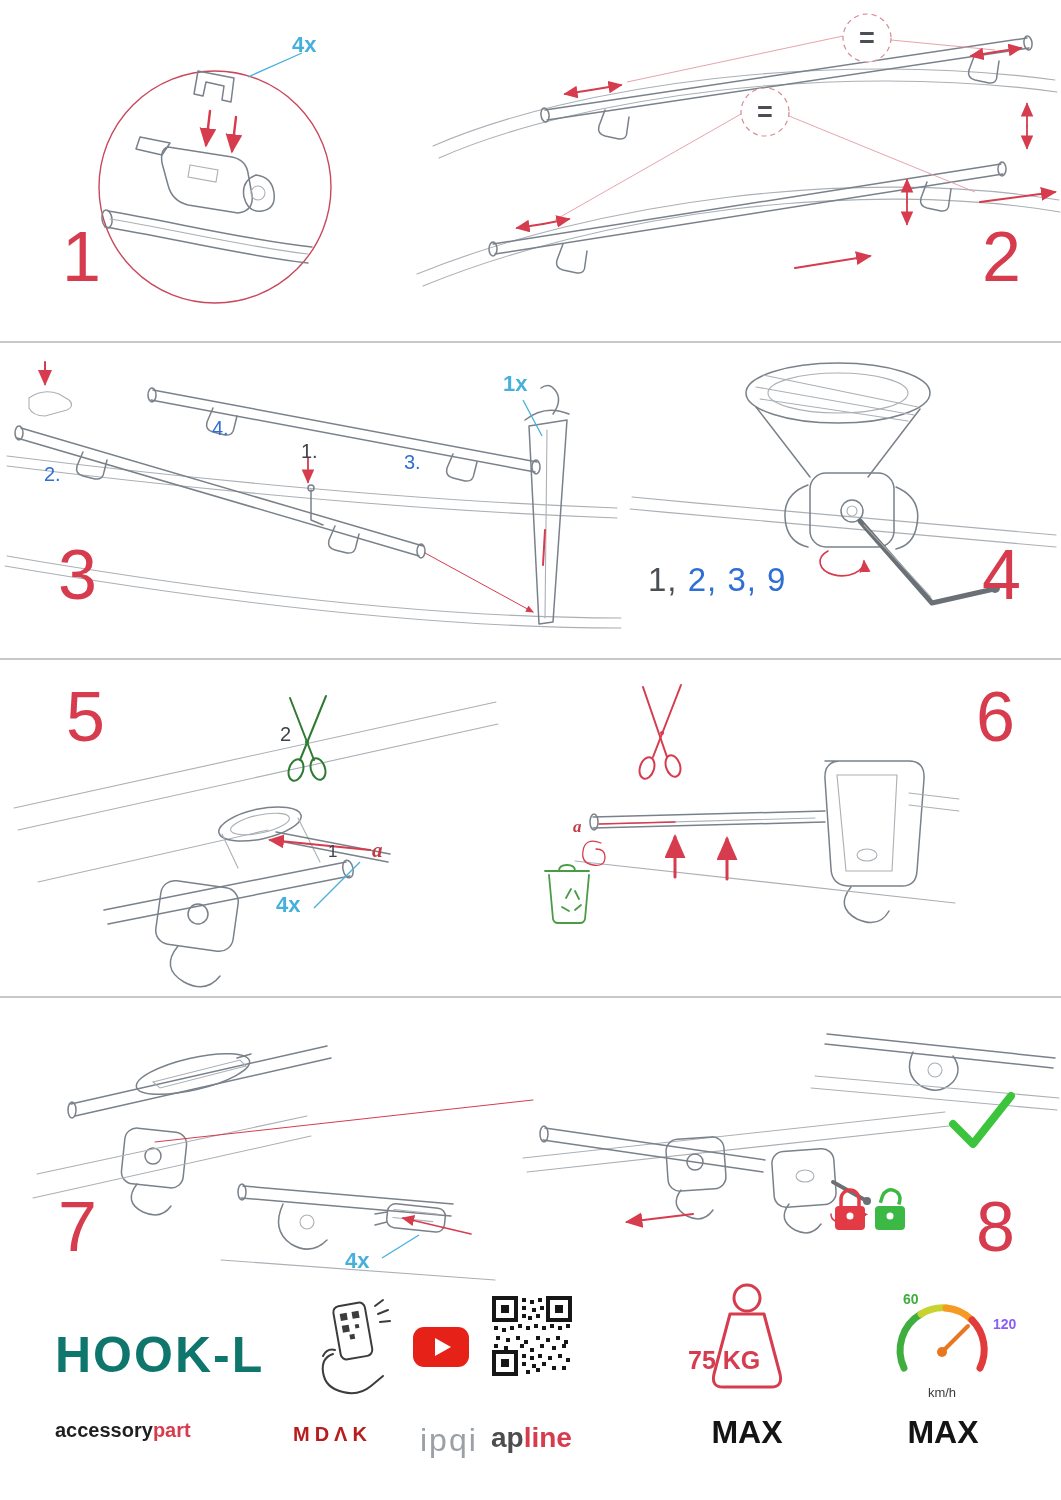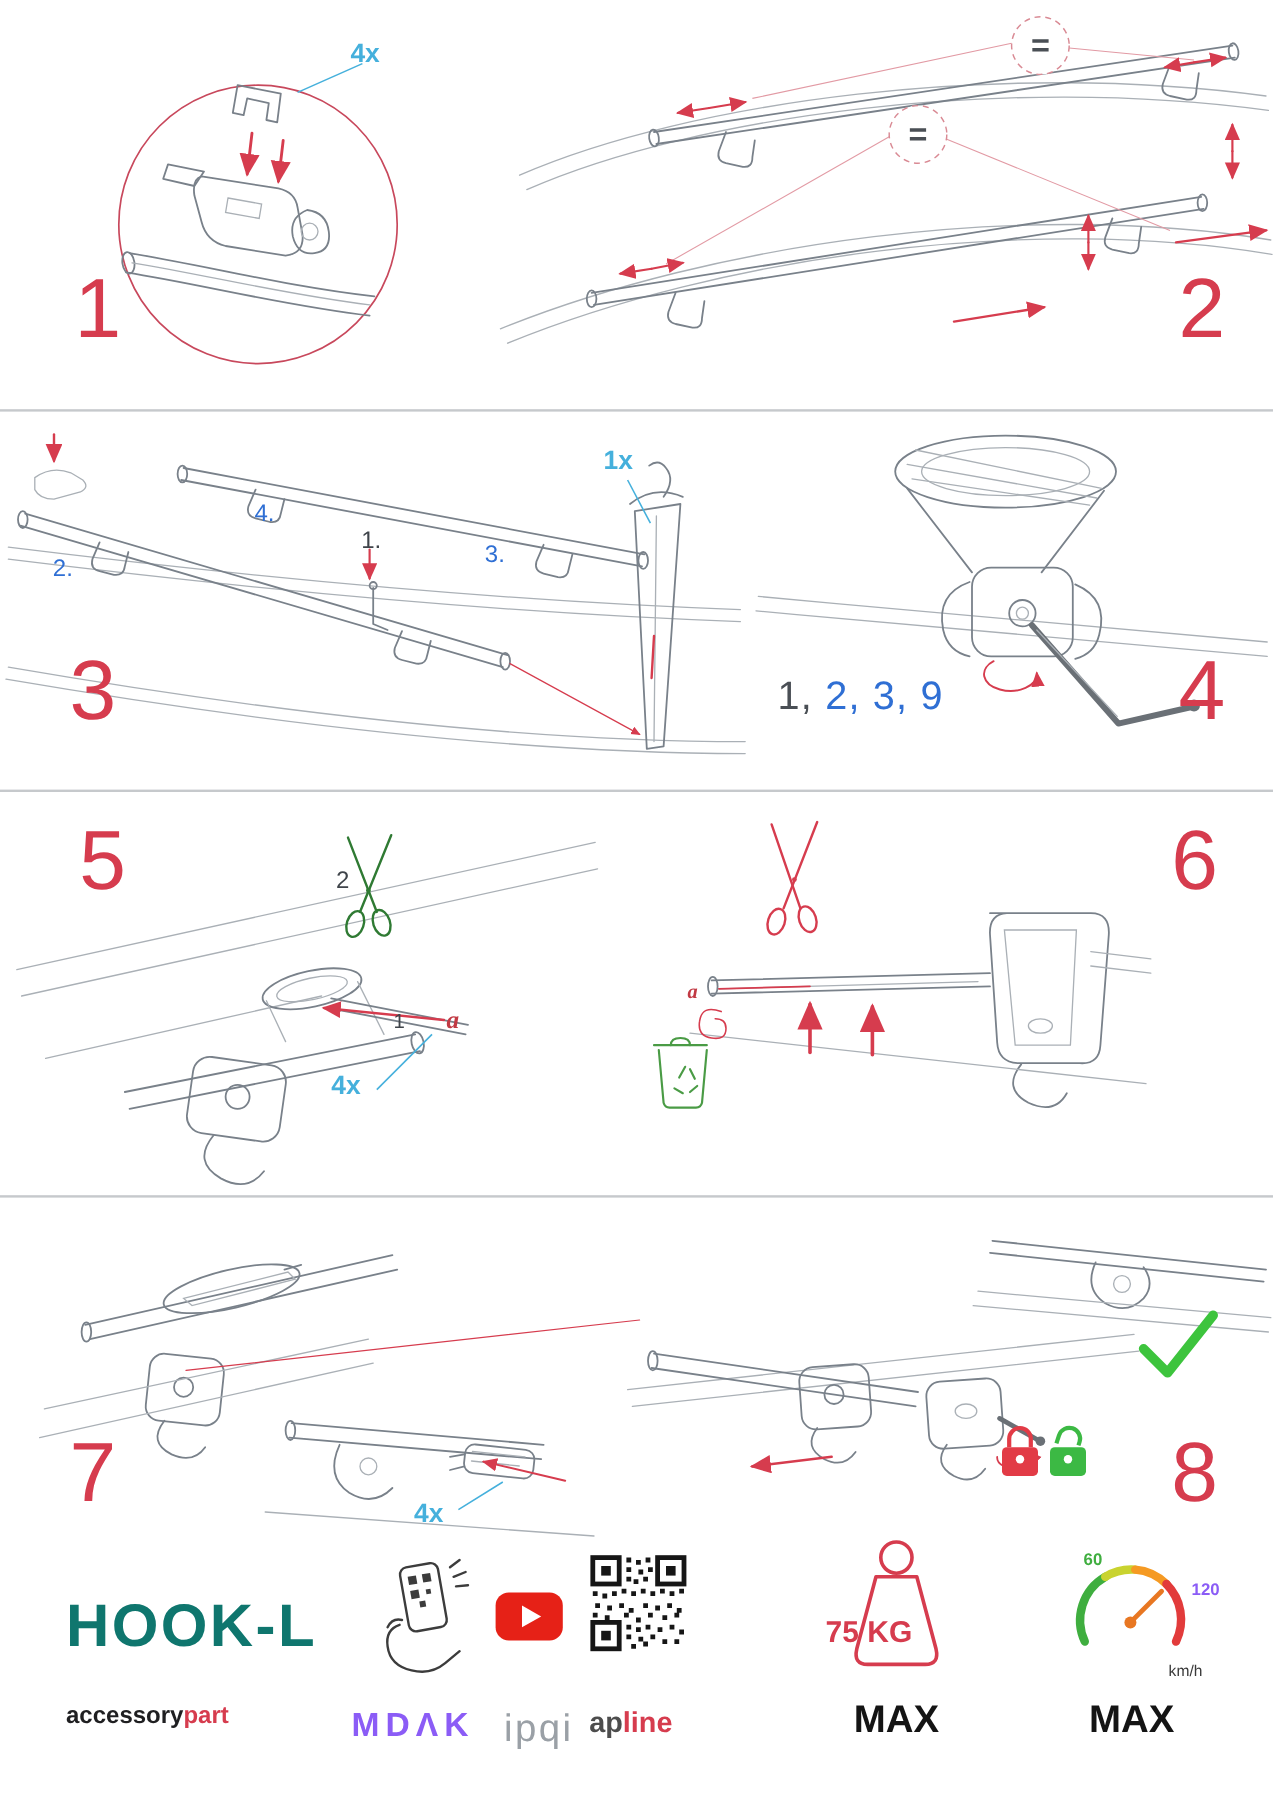--- a/index.html
+++ b/index.html
@@ -13,27 +13,27 @@
   .dark{color:#3f444a;font-size:20px}
   .small{font-size:17px}
   .eq{position:absolute;width:26px;text-align:center;font-size:27px;font-weight:700;color:#4a4f55;line-height:1}
   .seq{position:absolute;font-size:33px;letter-spacing:1px;line-height:1}
   .seq .first{color:#4a4f55}
   .seq .rest{color:#2f6fd4}
   .serif-a{font-family:"Liberation Serif",serif;font-style:italic;color:#c23a44;font-size:21px;font-weight:700}
   .product{position:absolute;font-size:50px;font-weight:700;color:#0f766e;letter-spacing:2px;line-height:1}
   .brand{position:absolute;font-size:20px;font-weight:700;color:#1f1f21;line-height:1}
   .brand .red,.logo-apline .red{color:#d63c4e}
-  .logo-mdak{position:absolute;font-size:28px;font-weight:700;color:#8b5cf6;letter-spacing:5px;line-height:1}
+  .logo-mdak{position:absolute;font-size:20px;font-weight:700;color:#b91c1c;letter-spacing:5px;line-height:1}
   .logo-ipqi{position:absolute;font-size:32px;color:#9aa0a6;letter-spacing:2px;line-height:1}
-  .logo-apline{position:absolute;font-size:24px;font-weight:700;color:#4d4d4d;line-height:1}
+  .logo-apline{position:absolute;font-size:28px;font-weight:700;color:#4d4d4d;line-height:1}
   .kg{position:absolute;left:688px;width:118px;top:1346px;color:#d63c4e;font-size:25px;font-weight:700}
   .max{position:absolute;width:118px;text-align:center;color:#141414;font-size:32px;font-weight:700;line-height:1}
   .gauge-label{position:absolute;font-size:14px;font-weight:700;line-height:1}
-  .kmh{position:absolute;left:882px;width:120px;text-align:right;font-size:13px;color:#3a3a3a;line-height:1}
+  .kmh{position:absolute;left:882px;width:120px;text-align:center;font-size:13px;color:#3a3a3a;line-height:1}
   svg{position:absolute;overflow:visible}
   svg .art{stroke:#79818a;stroke-width:1.5;fill:none;stroke-linecap:round;stroke-linejoin:round}
   svg .art2{stroke:#aab0b6;stroke-width:1.1;fill:none;stroke-linecap:round}
   svg .r{stroke:#d63c4e;fill:none;stroke-linecap:round}
   svg .r2{stroke:#e29aa4;stroke-width:.9;fill:none}
   svg .c{stroke:#45b0dc;stroke-width:1.3;fill:none}
   svg .gr{stroke:#2f7a33;stroke-width:2;fill:none;stroke-linecap:round}
   svg .rs{stroke:#d63c4e;stroke-width:2;fill:none;stroke-linecap:round}
   svg .tb{stroke:#4a9b45;stroke-width:1.8;fill:none;stroke-linecap:round;stroke-linejoin:round}
   svg .dk{stroke:#3c3c3c;stroke-width:2;fill:none;stroke-linecap:round;stroke-linejoin:round}

